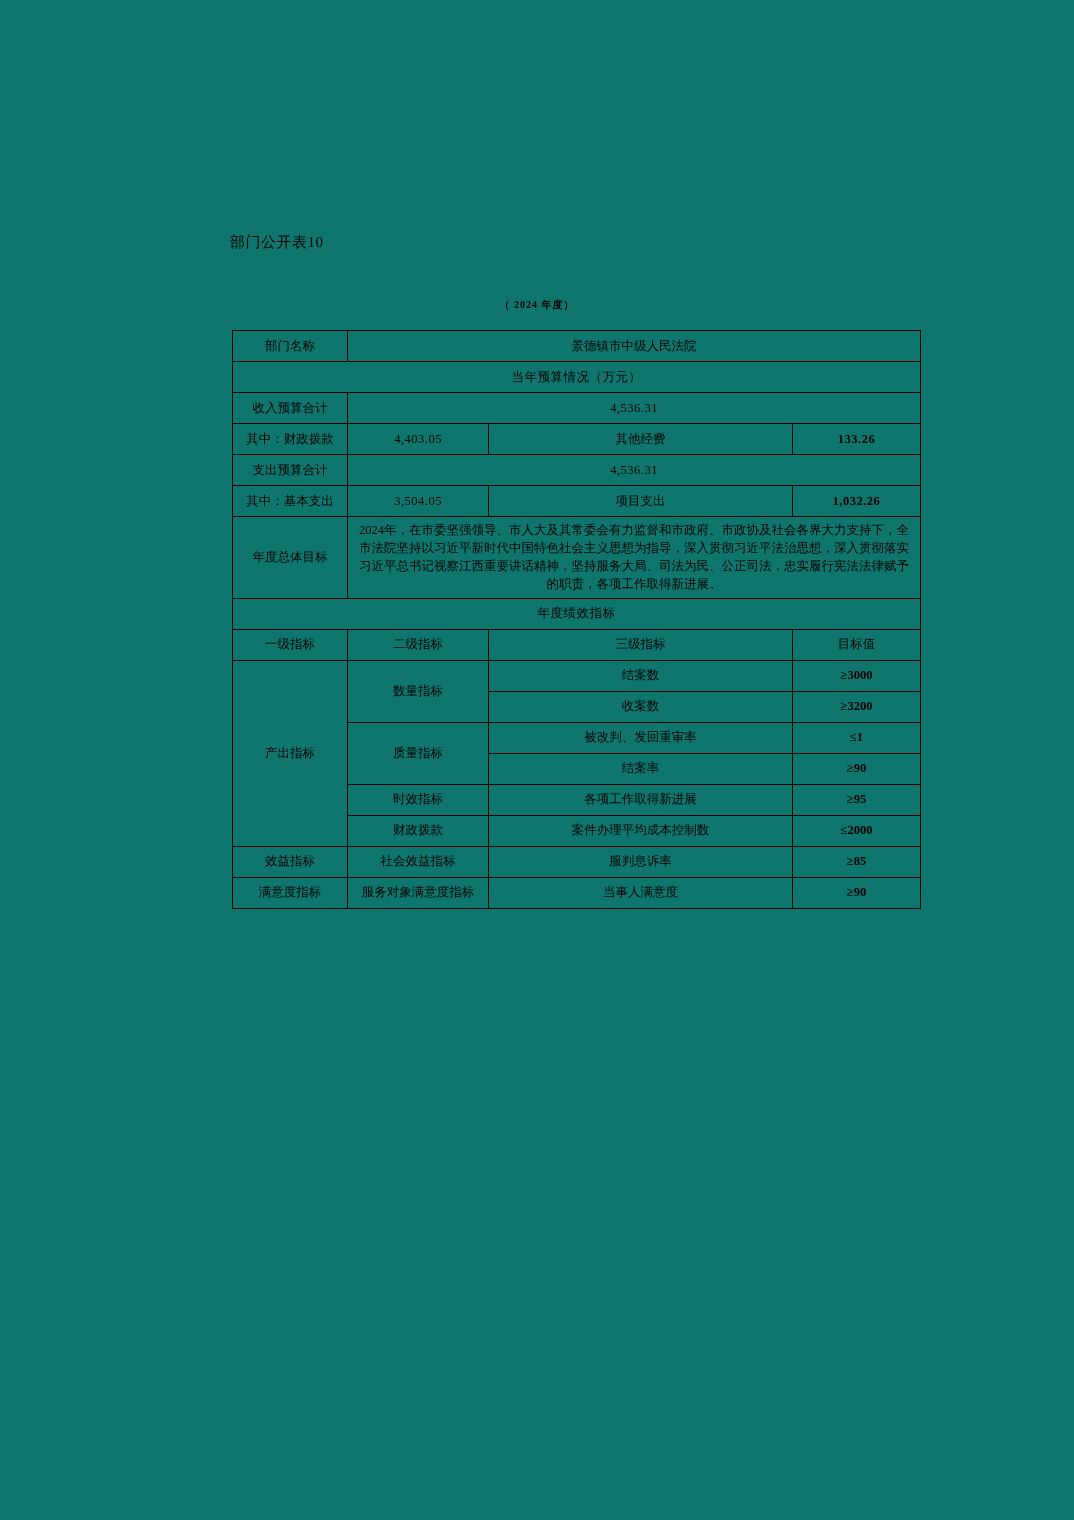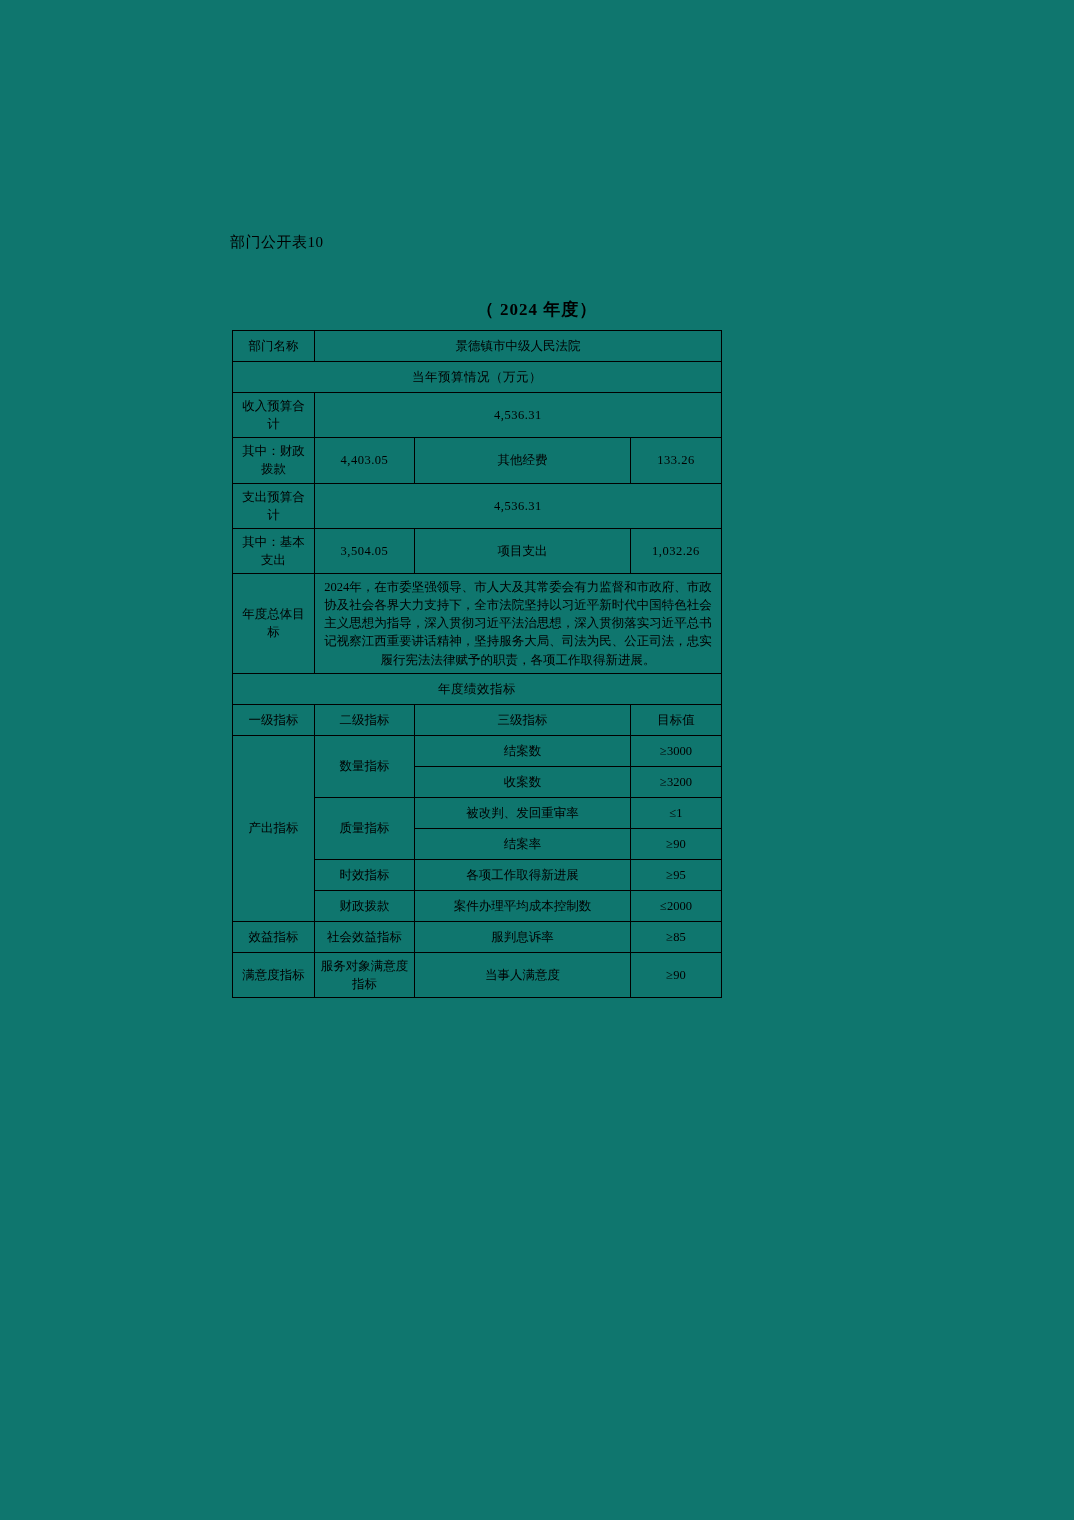--- a/index.html
+++ b/index.html
@@ -38,29 +38,29 @@
     font-size: 23px;
     font-weight: bold;
     letter-spacing: 1px;
   }
   .doc-subtitle {
     position: absolute;
     left: 0;
     top: 298px;
     width: 1074px;
     text-align: center;
-    font-size: 17px;
+    font-size: 10px;
     font-weight: bold;
     letter-spacing: 1px;
   }
   table.main {
     position: absolute;
     left: 232px;
     top: 330px;
-    width: 490px;
+    width: 689px;
     border-collapse: collapse;
     table-layout: fixed;
     font-size: 12.5px;
   }
   table.main td {
     border: 1px solid #000;
     padding: 4px 5px;
     text-align: center;
     vertical-align: middle;
     line-height: 1.45;
@@ -77,20 +77,21 @@
   .goal-cell {
     text-align: left;
     text-indent: 0;
     line-height: 1.62;
     padding: 6px 7px 6px 7px;
     font-size: 12.5px;
   }
   .target-left {
     text-align: left;
     padding-left: 7px;
+    font-weight: bold;
   }
   .section-head {
     font-weight: normal;
     letter-spacing: 0.5px;
   }
   .tall { height: 30px; }
 </style>
 </head>
 <body>
 

